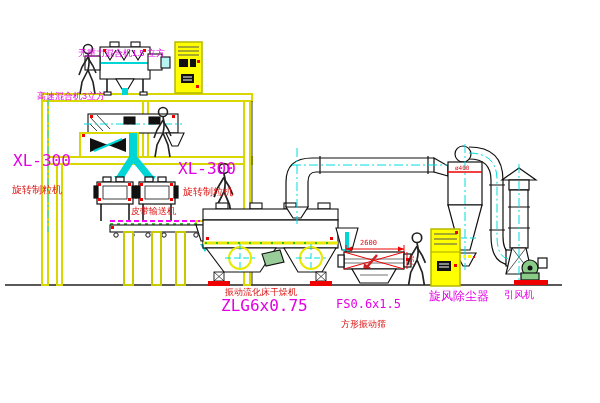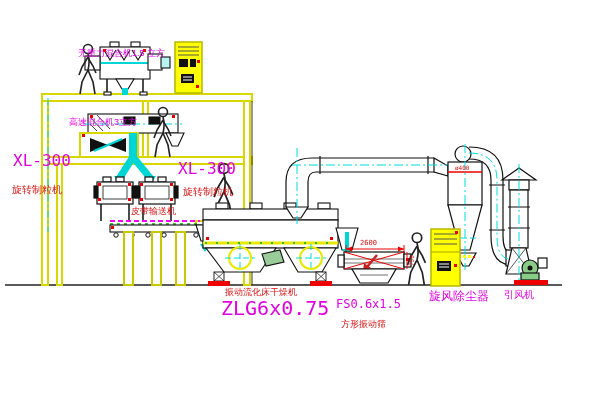--- a/index.html
+++ b/index.html
@@ -275,32 +275,32 @@
     <polygon points="352,269 396,269 388,283 360,283"></polygon>
     <path d="M360,275 H388" stroke-width="0.6" fill="none"></path>
     <path d="M407,252 V269" stroke="#ee0000" stroke-width="1" fill="none"></path>
   </g>
 
   <use href="#person" transform="translate(417,285) scale(1.05)"></use>
 </svg>
 
 
 <div class="lbl magenta" style="left:78px;top:13px;font-size:9px;margin-top:36px;">无重力混合机1.5 立方</div>
-<div class="lbl magenta" style="left:37px;top:118px;font-size:9px;margin-left:32px;">高速混合机3立方</div>
+<div class="lbl magenta" style="left:37px;top:92px;font-size:9px;">高速混合机3立方</div>
 
 <div class="lbl magenta mono" style="left:13px;top:153px;font-size:16px;">XL-300</div>
 <div class="lbl red" style="left:12px;top:185px;font-size:10px;">旋转制粒机</div>
 
 <div class="lbl magenta mono" style="left:178px;top:161px;font-size:16px;">XL-300</div>
 <div class="lbl red" style="left:183px;top:187px;font-size:10px;">旋转制粒机</div>
 
 <div class="lbl red" style="left:131px;top:207px;font-size:9px;">皮带输送机</div>
 
 <div class="lbl red" style="left:225px;top:288px;font-size:9px;">振动流化床干燥机</div>
-<div class="lbl magenta mono" style="left:221px;top:298px;font-size:20px;">ZLG6x0.75</div>
+<div class="lbl magenta mono" style="left:221px;top:298px;font-size:16px;">ZLG6x0.75</div>
 
 <div class="lbl red" style="left:341px;top:288px;font-size:9px;margin-top:32px;">方形振动筛</div>
 <div class="lbl magenta mono" style="left:336px;top:298px;font-size:12px;">FS0.6x1.5</div>
 
 <div class="lbl magenta" style="left:429px;top:290px;font-size:12px;">旋风除尘器</div>
 <div class="lbl magenta" style="left:504px;top:290px;font-size:10px;">引风机</div>
 
 <div class="lbl red mono" style="left:360px;top:240px;font-size:7px;">2600</div>
 <div class="lbl red mono rot" style="left:409px;top:266px;font-size:6px;">750</div>
 <div class="lbl red mono" style="left:455px;top:165px;font-size:6px;">ø400</div>

